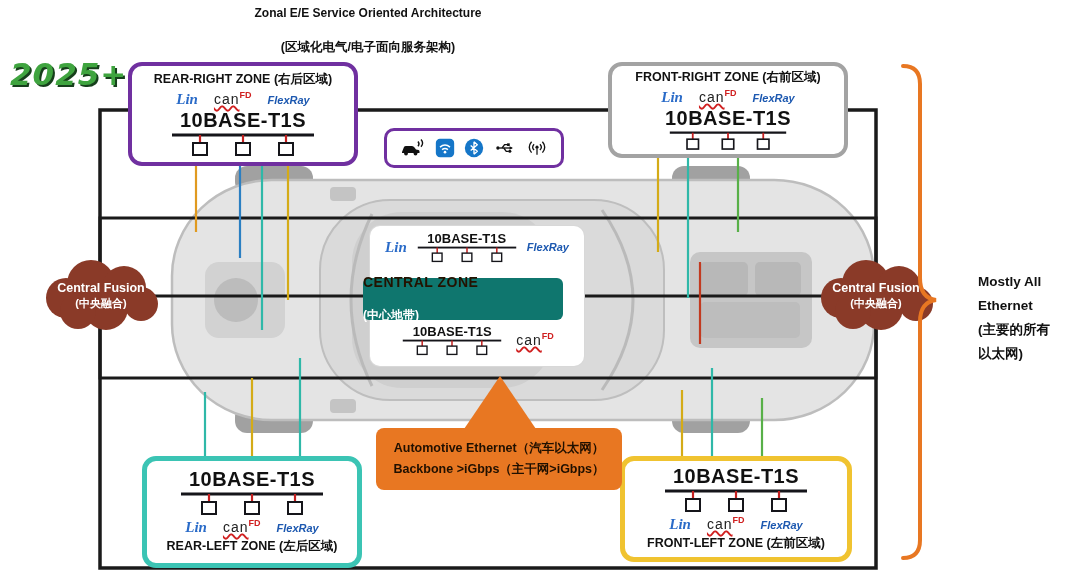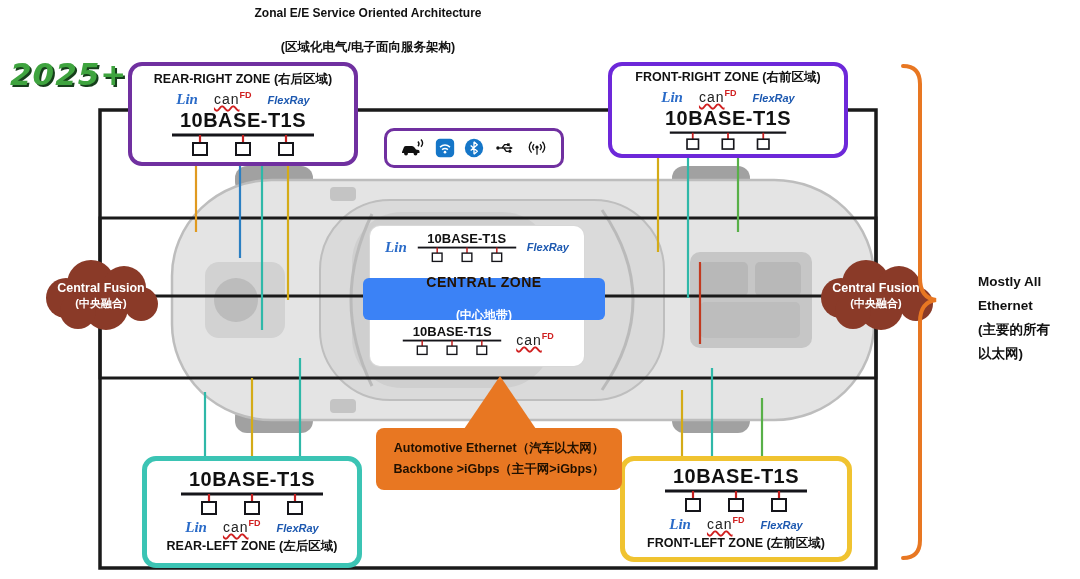--- a/index.html
+++ b/index.html
@@ -11,21 +11,21 @@
   .hdr .t1 { font-size:12px; font-weight:bold; color:#111; }
   .hdr .t2 { font-size:12.5px; font-weight:bold; color:#111; margin-top:19px; }
 
   .year { position:absolute; left:10px; top:56px; z-index:3; font-size:31px; font-weight:bold;
           font-style:italic; color:#3fa43f; letter-spacing:1px; text-shadow:2px 2px 0 #163f1b;
           font-family:"DejaVu Sans", sans-serif; }
 
   .zone { position:absolute; background:#fff; border-radius:14px; z-index:3; display:flex;
           flex-direction:column; align-items:center; justify-content:center; gap:2px; padding:3px 6px; }
   .zone-rr { left:128px; top:62px;  width:230px; height:104px; border:4px solid #7030A0; }
-  .zone-fr { left:608px; top:62px;  width:240px; height:96px;  border:4px solid #6d28d9; }
+  .zone-fr { left:608px; top:62px;  width:240px; height:96px;  border:4px solid #a3a3a3; }
   .zone-rl { left:142px; top:456px; width:220px; height:112px; border:5px solid #3BC4B4; }
   .zone-fl { left:620px; top:456px; width:232px; height:106px; border:5px solid #F0C330; }
   .zone-title { font-size:12.5px; font-weight:bold; color:#111; white-space:nowrap; }
   .bus { font-size:20px; font-weight:bold; color:#111; letter-spacing:0.5px; line-height:1.05; }
   .bus-sm { font-size:13px; font-weight:bold; color:#111; }
 
   .logo-row { display:flex; align-items:baseline; gap:16px; }
   .lin { font-style:italic; font-weight:bold; color:#2a6bc8; font-size:15px; font-family:"Liberation Serif", serif; }
   .can-word { font-weight:normal; color:#222; font-size:14px; letter-spacing:1px;
               text-decoration-line:underline; text-decoration-style:wavy;
@@ -38,23 +38,23 @@
           display:flex; align-items:center; justify-content:center; gap:9px; }
   .conn svg { display:block; }
 
   .central-panel { position:absolute; left:370px; top:226px; width:214px; height:140px; z-index:2;
                    background:#fff; border-radius:10px; box-shadow:0 0 0 1px #d8d8d8; }
   .central-top { position:absolute; left:374px; top:231px; width:206px; z-index:3;
                  display:flex; align-items:center; justify-content:center; gap:8px; }
   .central-bottom { position:absolute; left:374px; top:324px; width:206px; z-index:4;
                     display:flex; align-items:center; justify-content:center; gap:12px; }
   .mini-bus { display:flex; flex-direction:column; align-items:center; }
-  .banner { position:absolute; left:363px; top:278px; width:242px; height:42px; z-index:4;
-            background:#3b82f6; border-radius:6px; display:flex; flex-direction:column;
-            align-items:center; justify-content:center; }
+  .banner { position:absolute; left:363px; top:278px; width:200px; height:42px; z-index:4;
+            background:#0f766e; border-radius:6px; display:flex; flex-direction:column;
+            justify-content:center; }
   .banner .bt { font-size:14px; font-weight:bold; color:#241200; letter-spacing:0.5px; }
   .banner .bs { font-size:12px; font-weight:bold; color:#ffffff; margin-top:17px; }
 
   .cloud-label { position:absolute; z-index:3; width:120px; text-align:center; color:#fff; font-weight:bold; }
   .cloud-left  { left:41px;  top:281px; }
   .cloud-right { left:816px; top:281px; }
   .cloud-label .l1 { font-size:12.5px; }
   .cloud-label .l2 { font-size:11px; margin-top:1px; }
 
   .eth-note { position:absolute; left:978px; top:270px; z-index:3; font-weight:bold;

